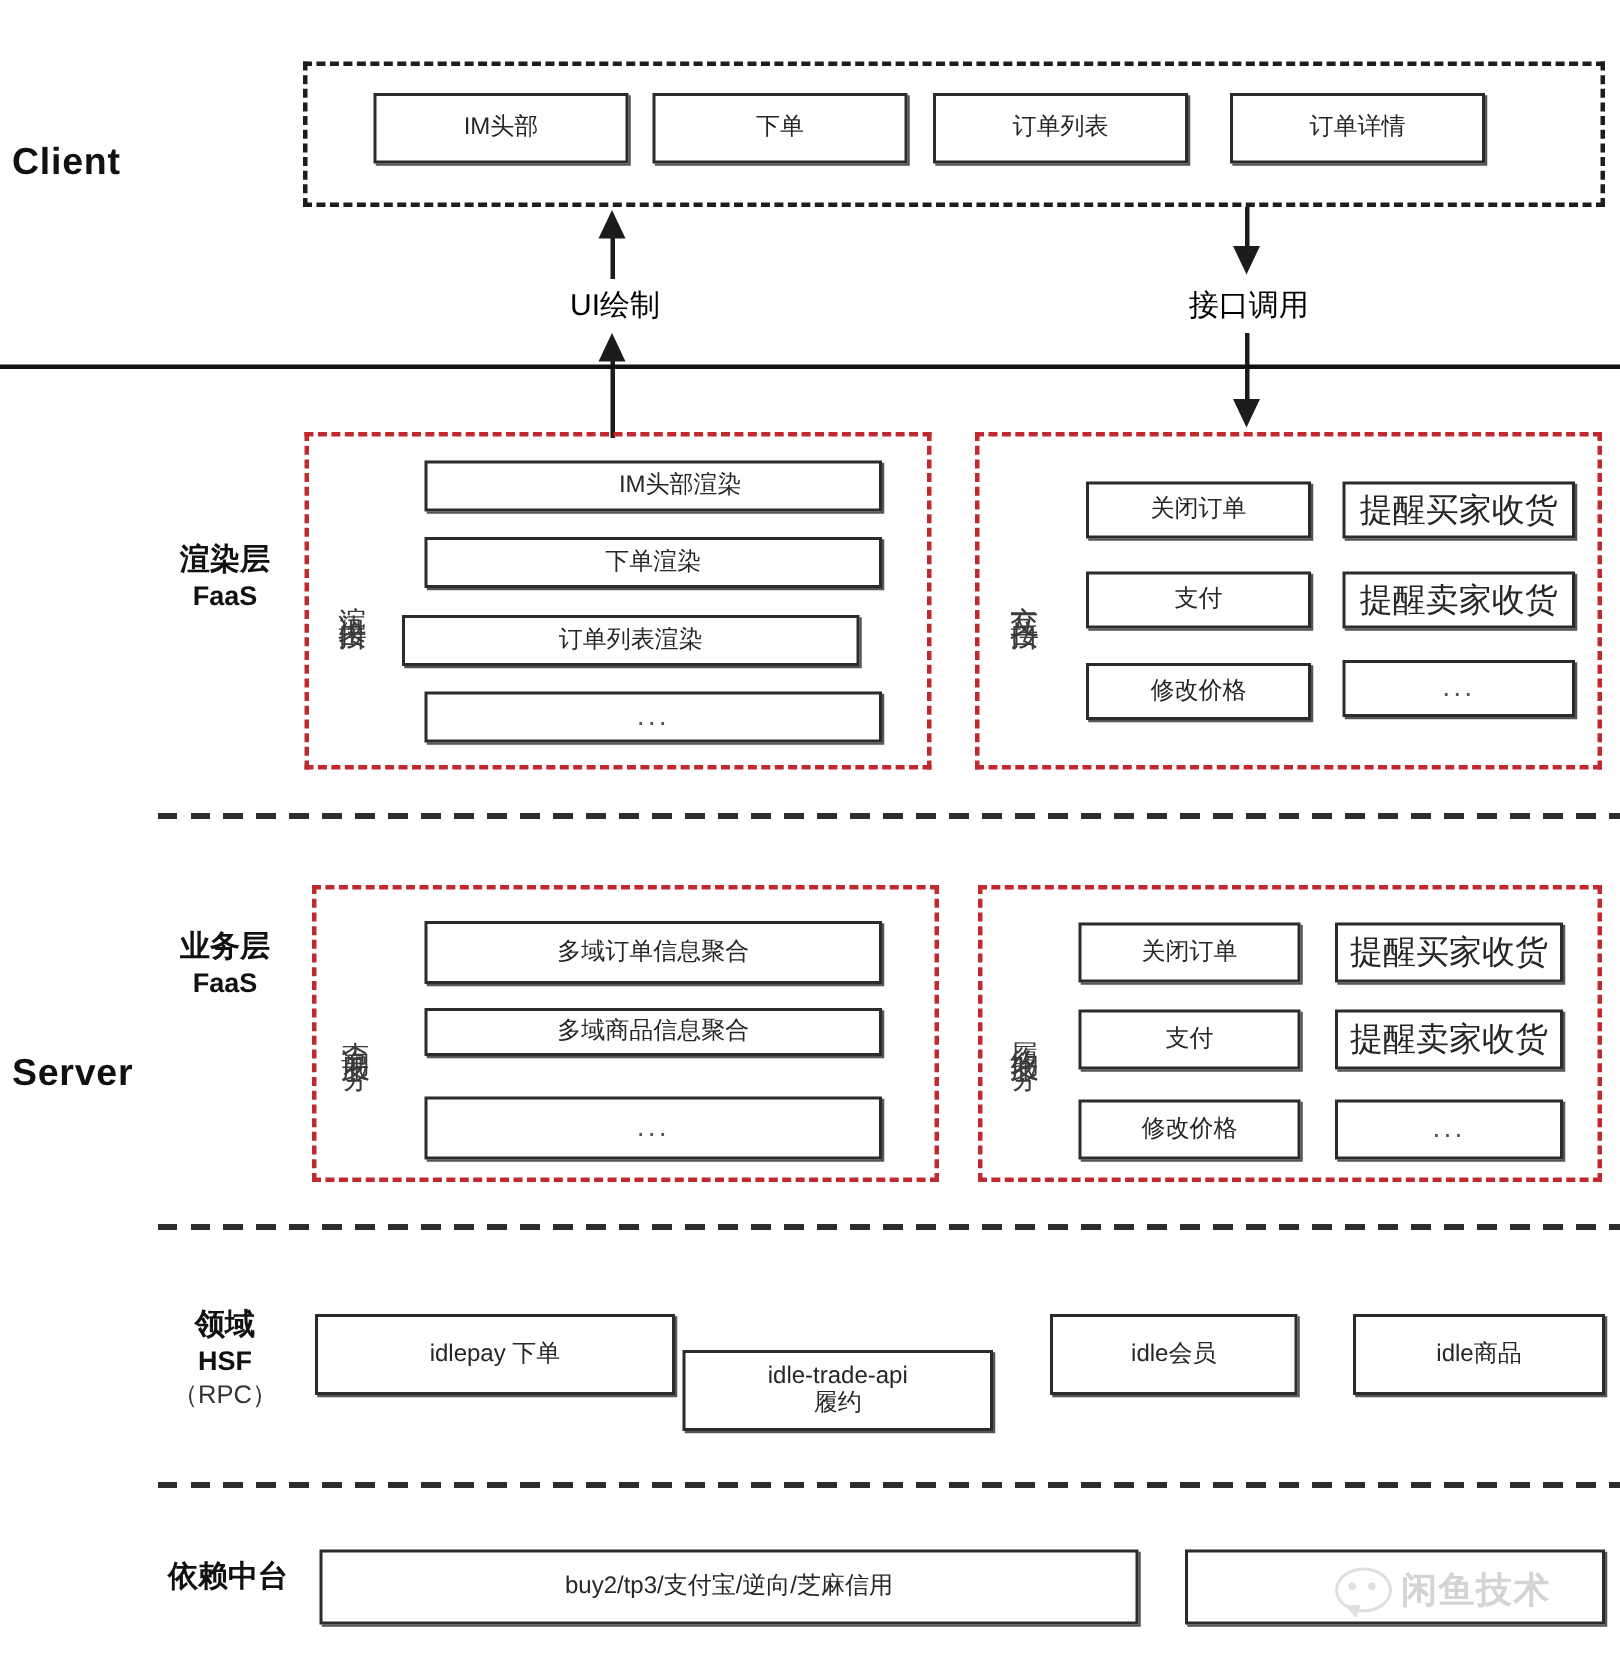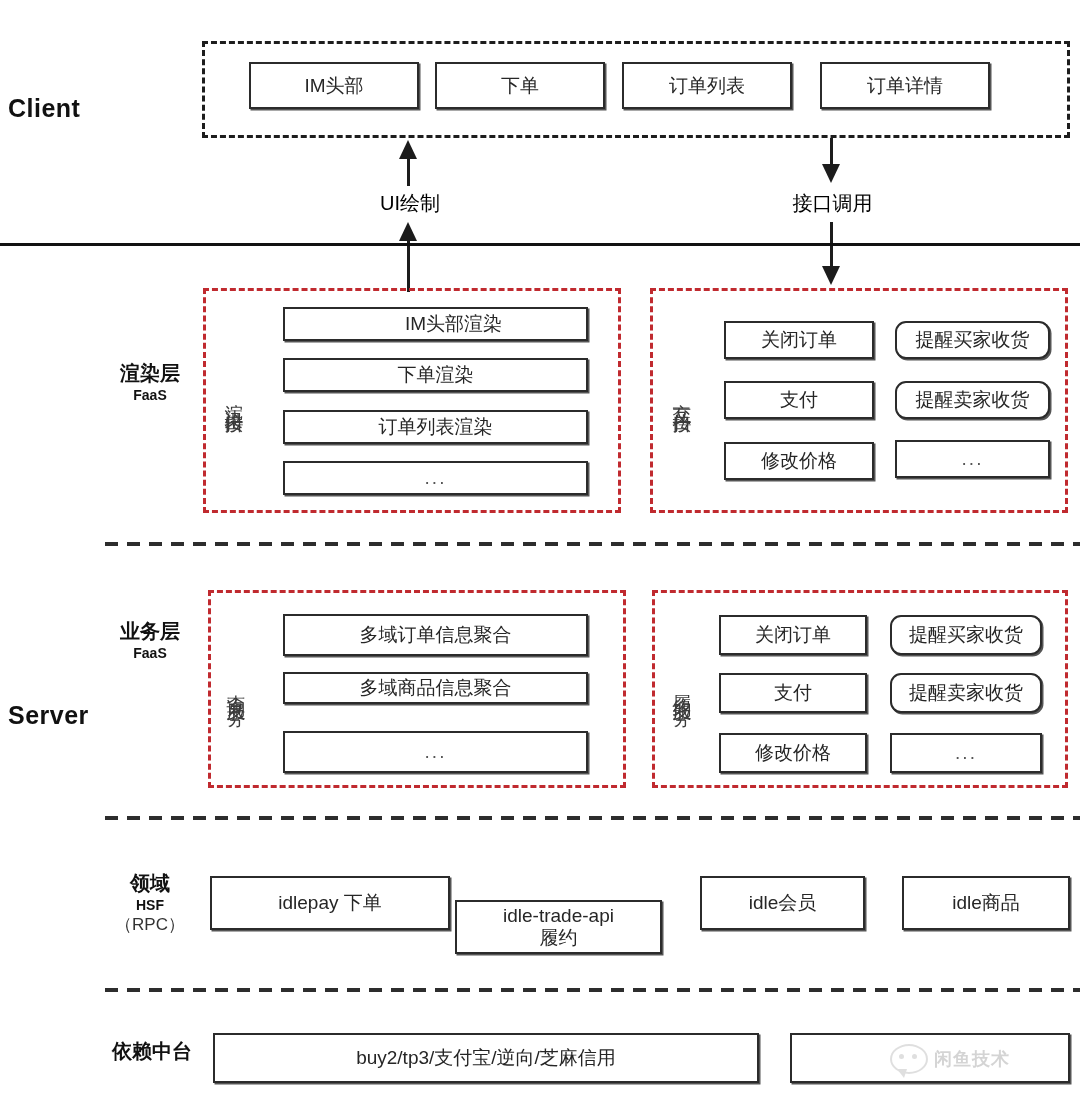--- a/index.html
+++ b/index.html
@@ -33,46 +33,46 @@
   .row-label {
     position: absolute;
     font-weight: bold;
     font-size: 20px;
     line-height: 1.3;
     text-align: center;
     color: #111111;
   }
   .row-label .sub {
     font-weight: bold;
-    font-size: 14px;
+    font-size: 18px;
     display: block;
   }
   .row-label .paren {
     font-weight: normal;
     font-size: 17px;
     display: block;
     color: #333;
   }
 
   
   .obox {
     position: absolute;
     box-sizing: border-box;
     border: 2px solid #2b2b2b;
     background: #ffffff;
     display: flex;
     align-items: center;
     justify-content: center;
     text-align: center;
-    font-size: 19px;
+    font-size: 16px;
     color: #262626;
     box-shadow: 1.5px 1.5px 0 0 #555;
     line-height: 1.15;
   }
-  .obox.small { font-size: 19px; border-radius: 11px; }
+  .obox.small { font-size: 22px; }
   .obox.ell { font-size: 19px; letter-spacing: 2px; color: #555; }
 
   
   .dash-black {
     position: absolute;
     box-sizing: border-box;
     border: 3px dashed #1d1d1d;
     background: transparent;
   }
   .dash-red {
@@ -140,21 +140,21 @@
   
   .watermark {
     position: absolute;
     display: flex;
     align-items: center;
     gap: 6px;
     opacity: 0.42;
     pointer-events: none;
   }
   .watermark .wm-text {
-    font-size: 18px;
+    font-size: 24px;
     font-weight: bold;
     color: #9a9a9a;
     letter-spacing: 1px;
   }
   .wm-bubble {
     position: relative;
     width: 34px; height: 26px;
     border: 2px solid #b4b4b4;
     border-radius: 50%;
     background: #fff;
@@ -213,21 +213,21 @@
   <div class="row-label" style="left:95px; top:360px; width:110px;">
     <span>渲染层</span>
     <span class="sub">FaaS</span>
   </div>
 
   <div class="dash-red" style="left:203px; top:288px; width:418px; height:225px;"></div>
   <div class="vtext" style="left:225px; top:338px; height:120px;">渲染接口</div>
 
   <div class="obox" style="left:283px; top:307px; width:305px; height:34px;padding-left:36px;">IM头部渲染</div>
   <div class="obox" style="left:283px; top:358px; width:305px; height:34px;">下单渲染</div>
-  <div class="obox" style="left:283px; top:410px; width:305px; height:34px;">订单列表渲染</div>
+  <div class="obox" style="left:268px; top:410px; width:305px; height:34px;">订单列表渲染</div>
   <div class="obox ell" style="left:283px; top:461px; width:305px; height:34px;">...</div>
 
   <div class="dash-red" style="left:650px; top:288px; width:418px; height:225px;"></div>
   <div class="vtext" style="left:673px; top:338px; height:120px;">交互接口</div>
 
   <div class="obox" style="left:724px; top:321px; width:150px; height:38px;">关闭订单</div>
   <div class="obox" style="left:724px; top:381px; width:150px; height:38px;">支付</div>
   <div class="obox" style="left:724px; top:442px; width:150px; height:38px;">修改价格</div>
 
   <div class="obox small" style="left:895px; top:321px; width:155px; height:38px;">提醒买家收货</div>

